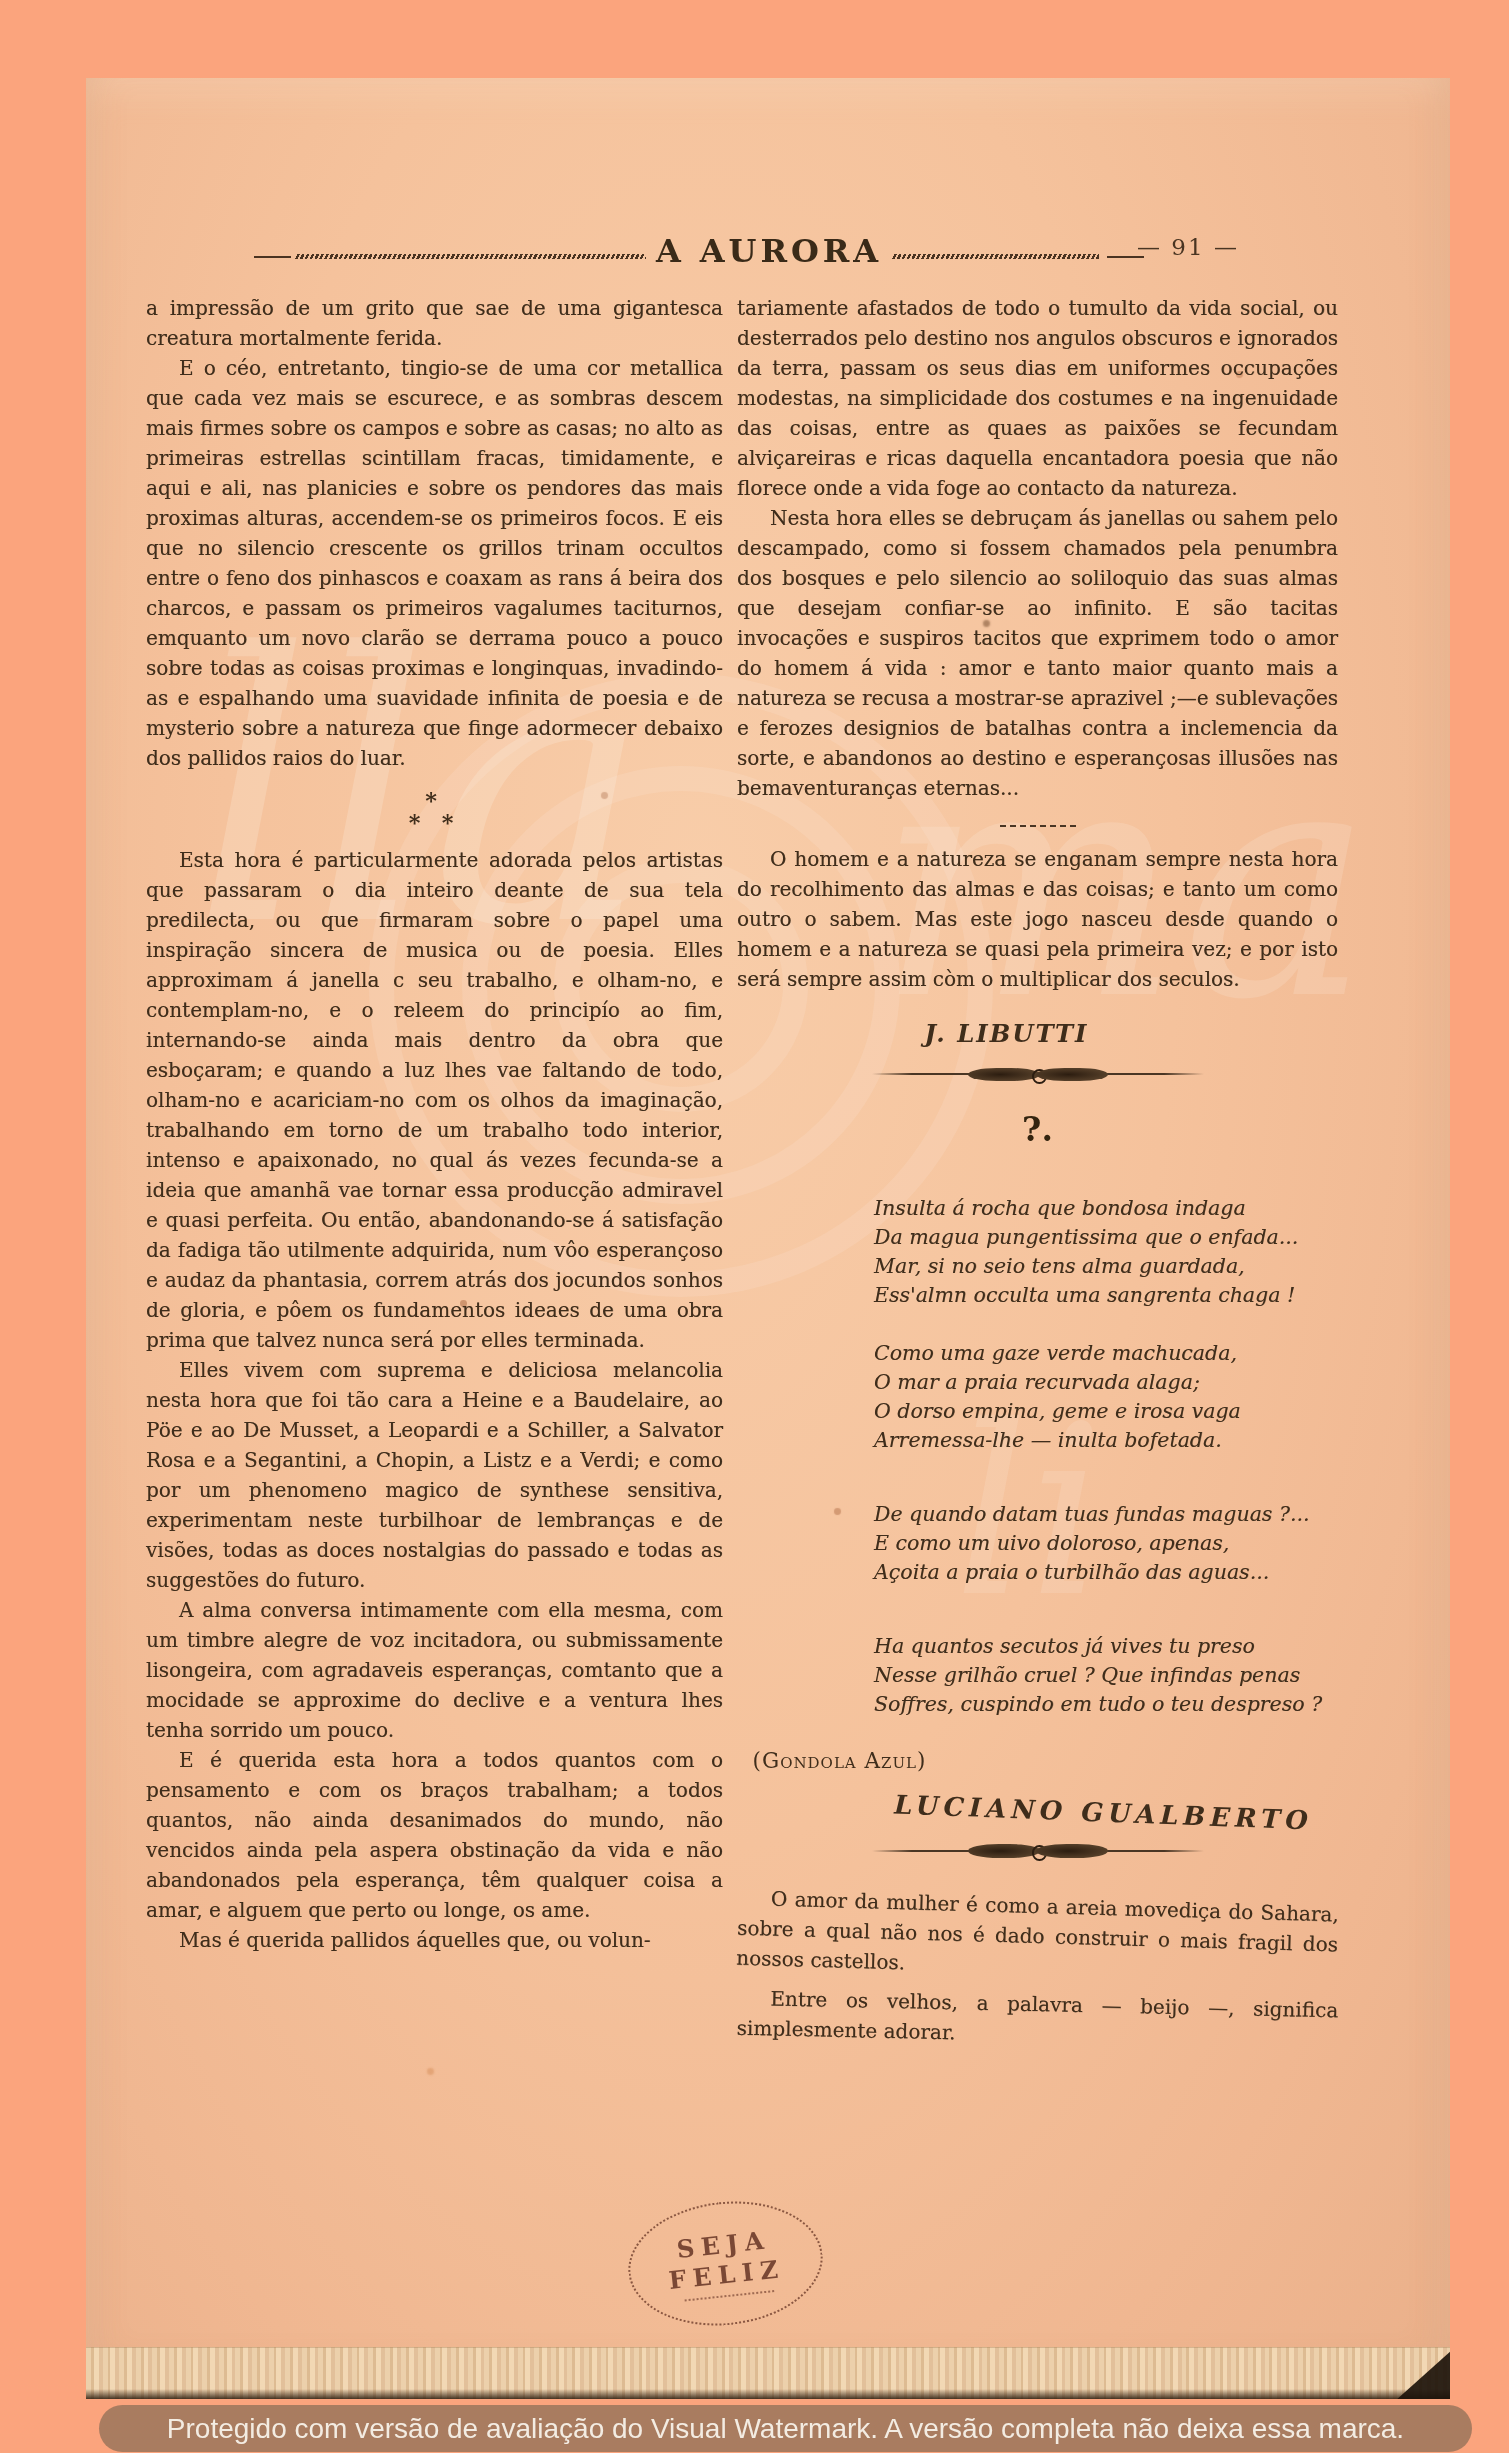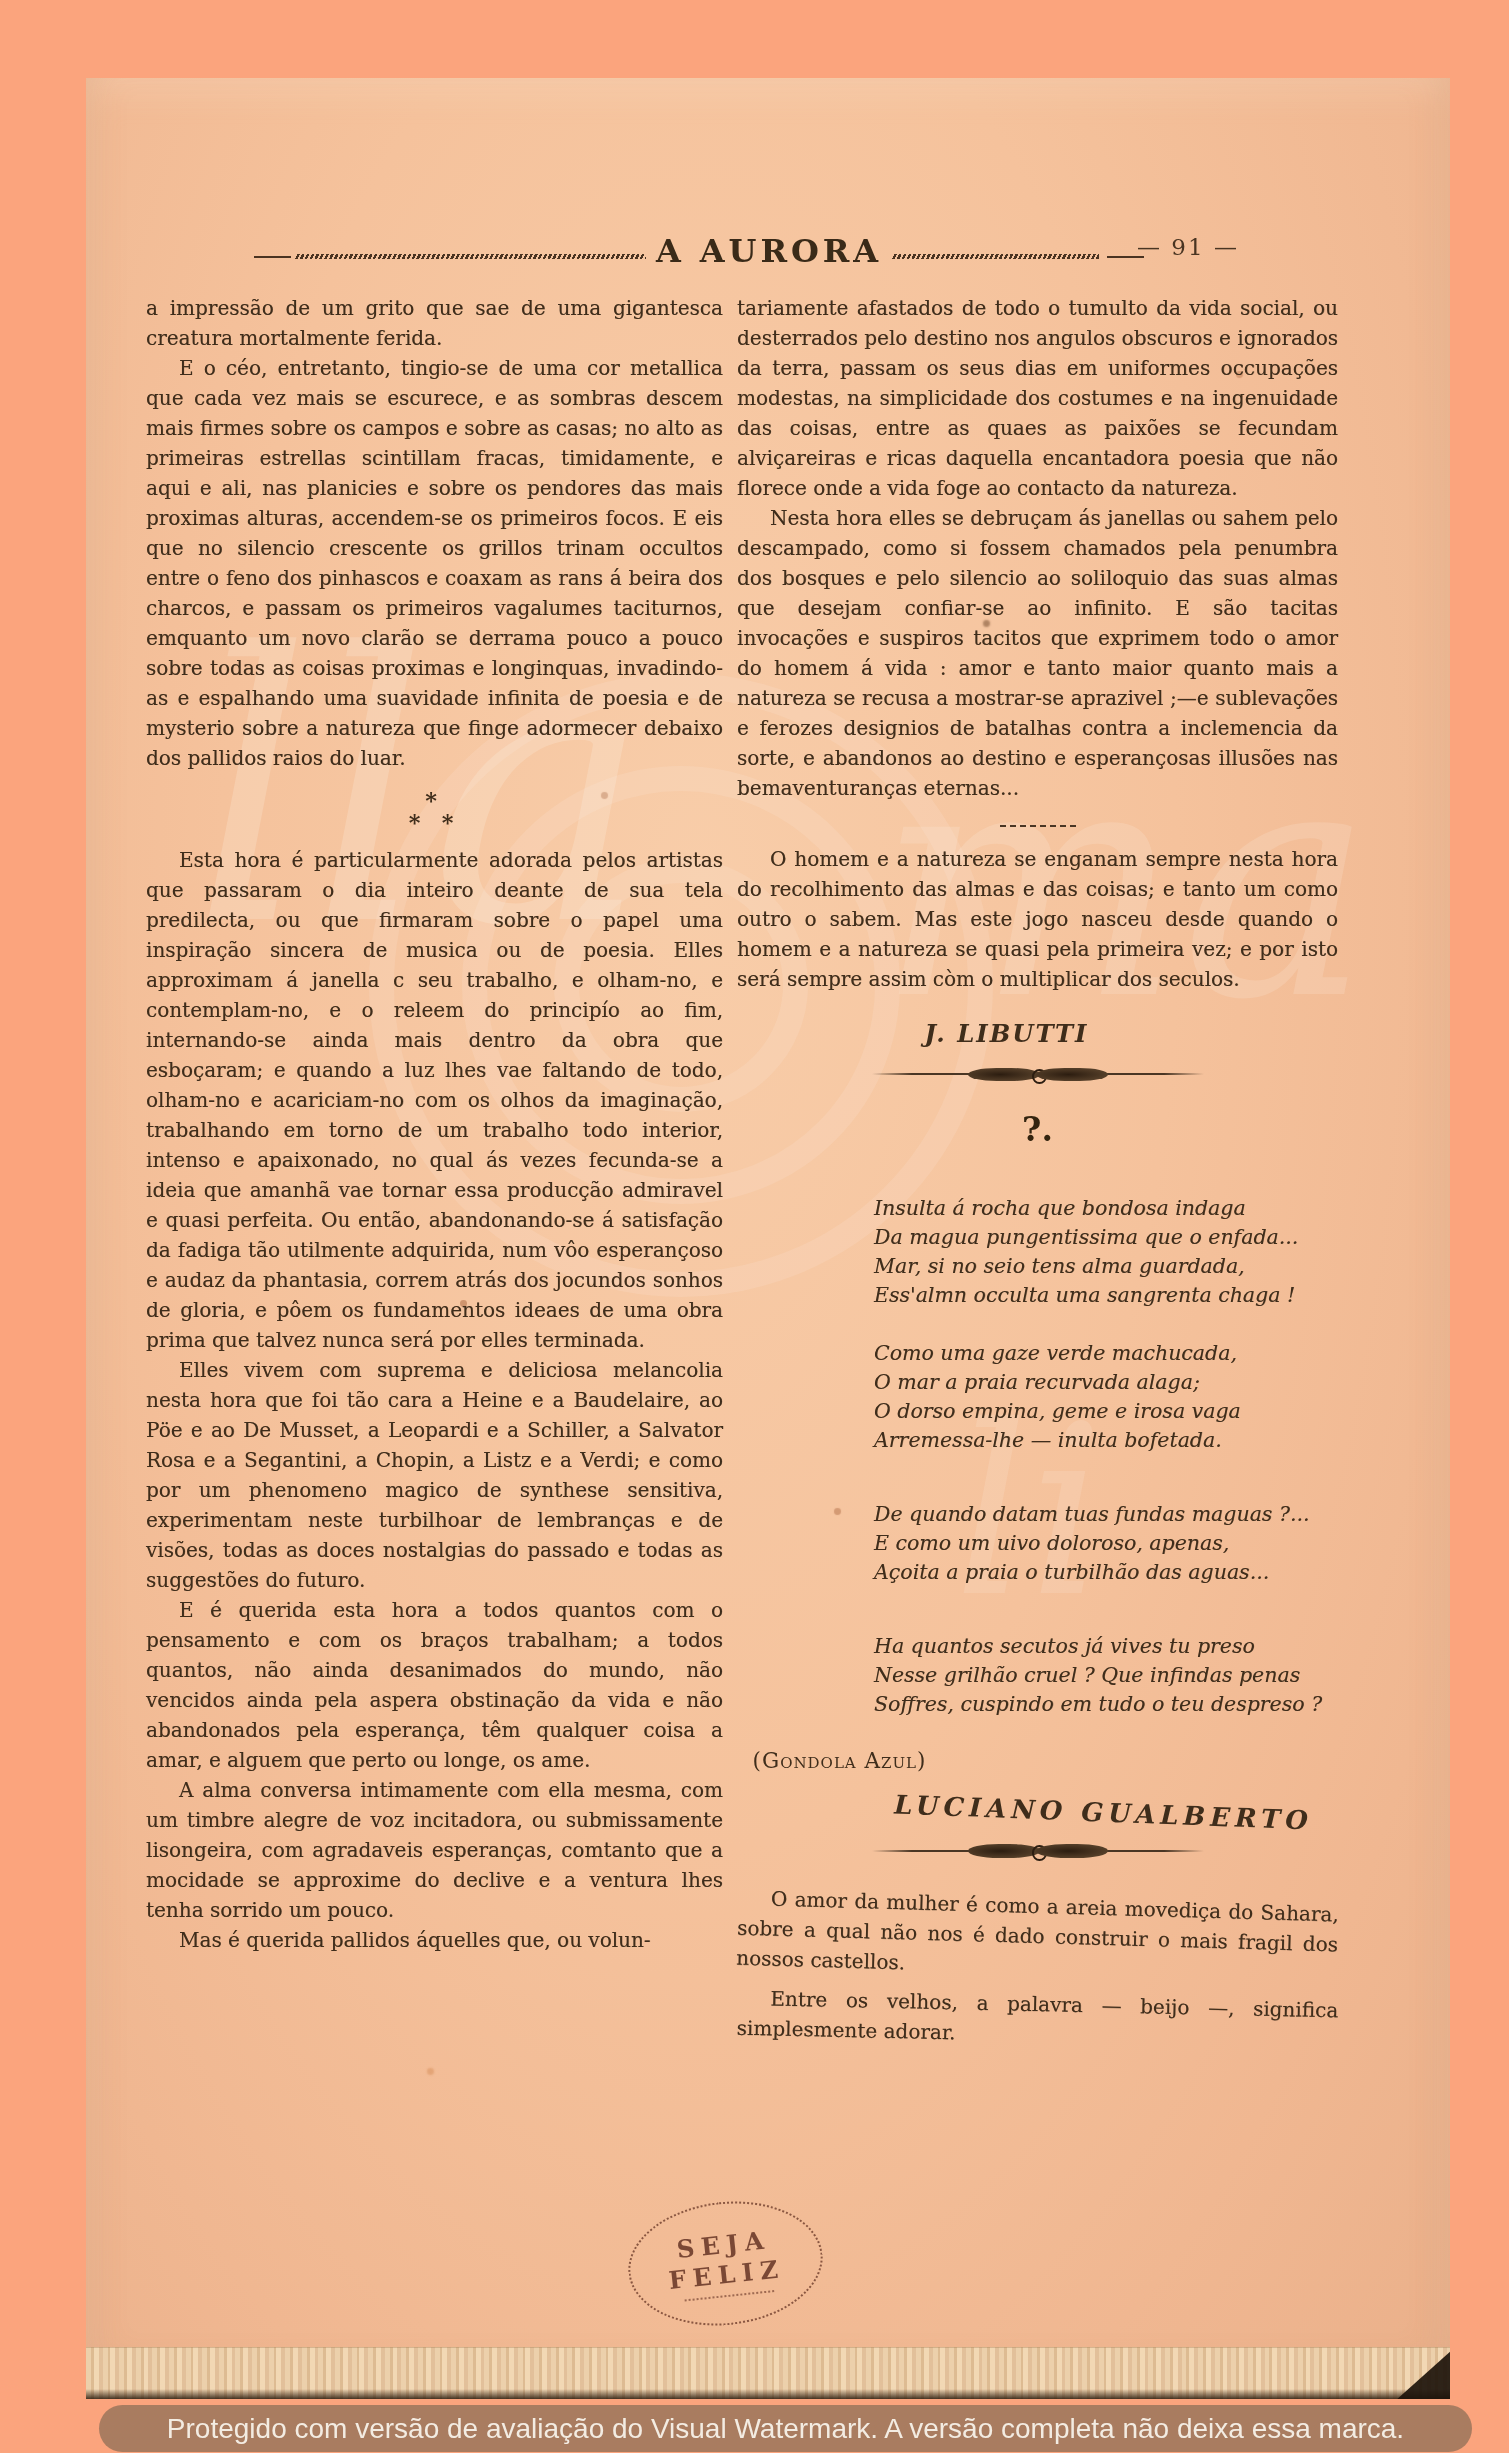--- a/index.html
+++ b/index.html
@@ -107,22 +107,22 @@
     <div class="squiggle sq-right"></div>
     <div class="page-number">— 91 —</div>
 
     <div class="col col-left">
       <p class="para noindent">a impressão de um grito que sae de uma gigantesca creatura mortalmente ferida.</p>
       <p class="para">E o céo, entretanto, tingio-se de uma cor metallica que cada vez mais se escurece, e as sombras descem mais firmes sobre os campos e sobre as casas; no alto as primeiras estrellas scintillam fracas, timidamente, e aqui e ali, nas planicies e sobre os pendores das mais proximas alturas, accendem-se os primeiros focos. E eis que no silencio crescente os grillos trinam occultos entre o feno dos pinhascos e coaxam as rans á beira dos charcos, e passam os primeiros vagalumes taciturnos, emquanto um novo clarão se derrama pouco a pouco sobre todas as coisas proximas e longinquas, invadindo-as e espalhando uma suavidade infinita de poesia e de mysterio sobre a natureza que finge adormecer debaixo dos pallidos raios do luar.</p>
       <div class="ast-break">*
 * *</div>
       <p class="para">Esta hora é particularmente adorada pelos artistas que passaram o dia inteiro deante de sua tela predilecta, ou que firmaram sobre o papel uma inspiração sincera de musica ou de poesia. Elles approximam á janella c seu trabalho, e olham-no, e contemplam-no, e o releem do principío ao fim, internando-se ainda mais dentro da obra que esboçaram; e quando a luz lhes vae faltando de todo, olham-no e acariciam-no com os olhos da imaginação, trabalhando em torno de um trabalho todo interior, intenso e apaixonado, no qual ás vezes fecunda-se a ideia que amanhã vae tornar essa producção admiravel e quasi perfeita. Ou então, abandonando-se á satisfação da fadiga tão utilmente adquirida, num vôo esperançoso e audaz da phantasia, correm atrás dos jocundos sonhos de gloria, e pôem os fundamentos ideaes de uma obra prima que talvez nunca será por elles terminada.</p>
       <p class="para">Elles vivem com suprema e deliciosa melancolia nesta hora que foi tão cara a Heine e a Baudelaire, ao Pöe e ao De Musset, a Leopardi e a Schiller, a Salvator Rosa e a Segantini, a Chopin, a Listz e a Verdi; e como por um phenomeno magico de synthese sensitiva, experimentam neste turbilhoar de lembranças e de visões, todas as doces nostalgias do passado e todas as suggestões do futuro.</p>
+      <p class="para">A alma conversa intimamente com ella mesma, com um timbre alegre de voz incitadora, ou submissamente lisongeira, com agradaveis esperanças, comtanto que a mocidade se approxime do declive e a ventura lhes tenha sorrido um pouco.</p>
       <p class="para">E é querida esta hora a todos quantos com o pensamento e com os braços trabalham; a todos quantos, não ainda desanimados do mundo, não vencidos ainda pela aspera obstinação da vida e não abandonados pela esperança, têm qualquer coisa a amar, e alguem que perto ou longe, os ame.</p>
-      <p class="para">A alma conversa intimamente com ella mesma, com um timbre alegre de voz incitadora, ou submissamente lisongeira, com agradaveis esperanças, comtanto que a mocidade se approxime do declive e a ventura lhes tenha sorrido um pouco.</p>
       <p class="para">Mas é querida pallidos áquelles que, ou volun-</p>
     </div>
 
     <div class="col col-right">
       <p class="para noindent">tariamente afastados de todo o tumulto da vida social, ou desterrados pelo destino nos angulos obscuros e ignorados da terra, passam os seus dias em uniformes occupações modestas, na simplicidade dos costumes e na ingenuidade das coisas, entre as quaes as paixões se fecundam alviçareiras e ricas daquella encantadora poesia que não florece onde a vida foge ao contacto da natureza.</p>
       <p class="para">Nesta hora elles se debruçam ás janellas ou sahem pelo descampado, como si fossem chamados pela penumbra dos bosques e pelo silencio ao soliloquio das suas almas que desejam confiar-se ao infinito. E são tacitas invocações e suspiros tacitos que exprimem todo o amor do homem á vida : amor e tanto maior quanto mais a natureza se recusa a mostrar-se aprazivel ;—e sublevações e ferozes designios de batalhas contra a inclemencia da sorte, e abandonos ao destino e esperançosas illusões nas bemaventuranças eternas...</p>
       <div class="dash-div"></div>
       <p class="para">O homem e a natureza se enganam sempre nesta hora do recolhimento das almas e das coisas; e tanto um como outro o sabem. Mas este jogo nasceu desde quando o homem e a natureza se quasi pela primeira vez; e por isto será sempre assim còm o multiplicar dos seculos.</p>
       <div class="sig-libutti">J. LIBUTTI</div>
 

